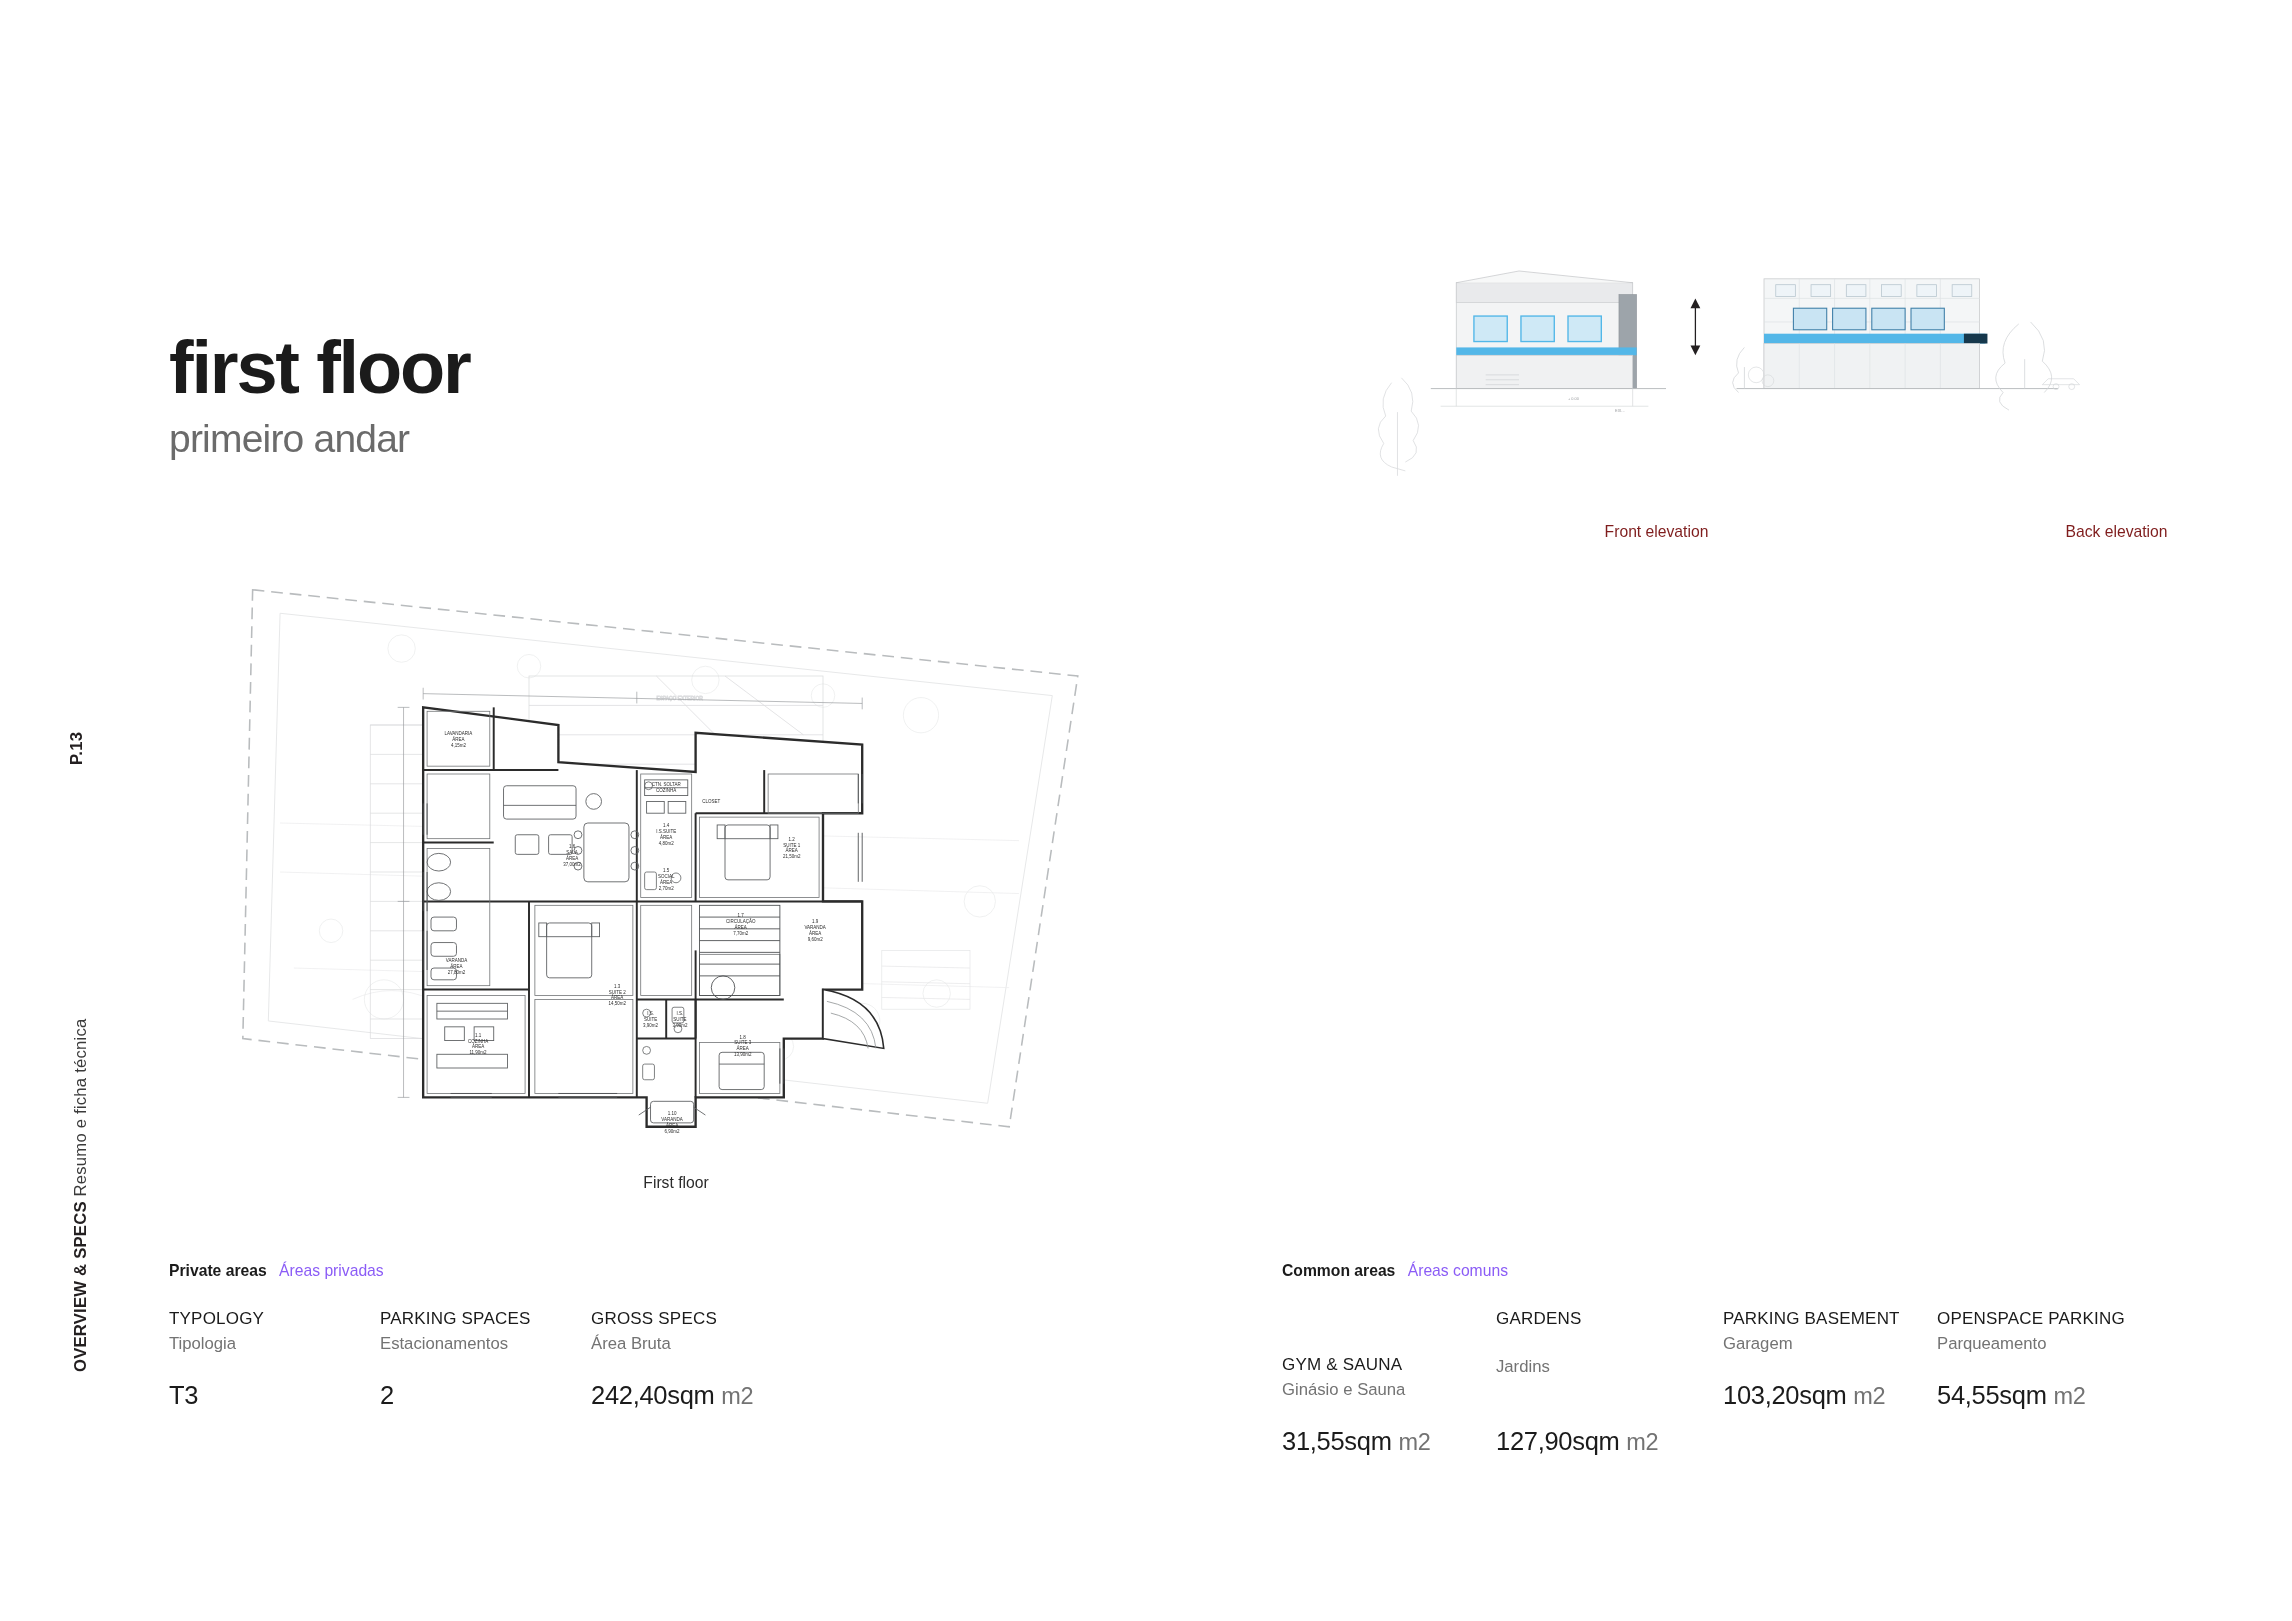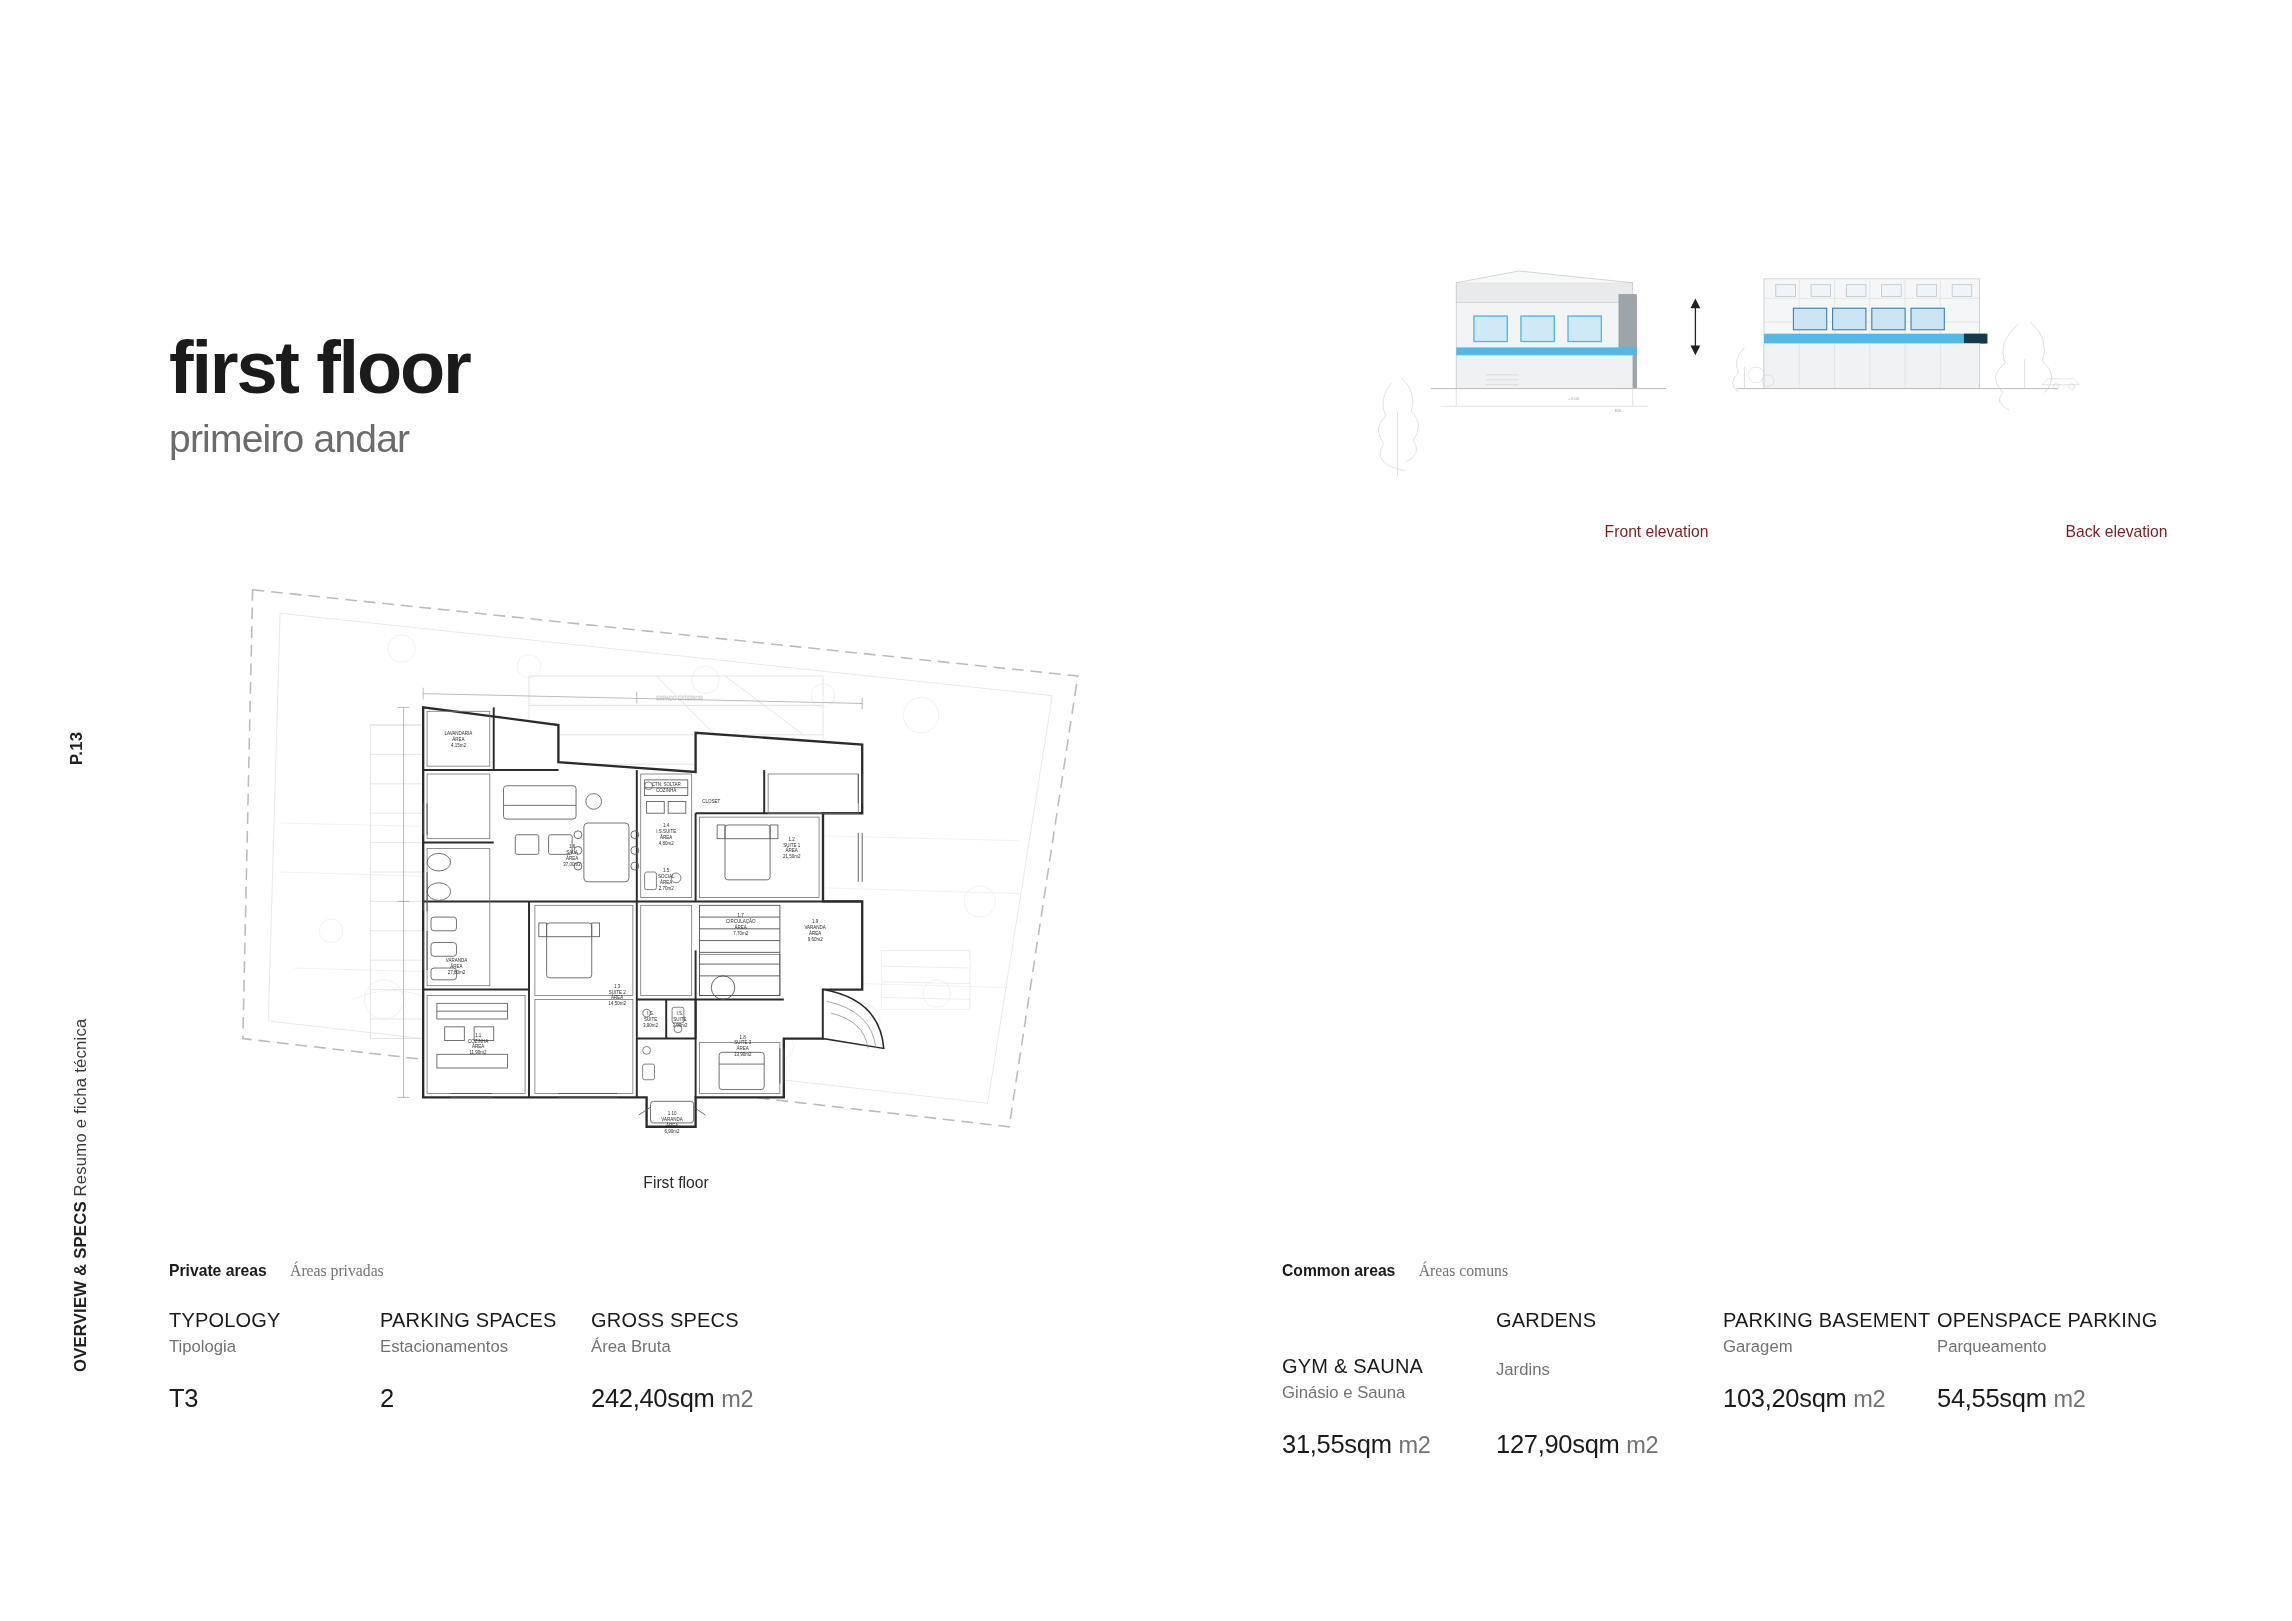--- a/index.html
+++ b/index.html
@@ -117,31 +117,31 @@
   }
   .spec-group.private { left: 169px; top: 1262px; }
   .spec-group.common  { left: 1282px; top: 1262px; }
 
   .spec-head {
     font-size: 15.7px;
     margin-bottom: 29px;
     white-space: nowrap;
   }
   .spec-head b { font-weight: bold; color: #1b1b1b; }
-  .spec-head span { color: #737373; margin-left: 19px; font-family: Liberation Serif, serif; }
+  .spec-head span { color: #8b5cf6; margin-left: 8px; }
 
   .spec-cols {
     display: flex;
   }
   .spec-col {
     display: flex;
     flex-direction: column;
   }
   .spec-label {
-    font-size: 20px;
+    font-size: 17px;
     letter-spacing: 0.2px;
     color: #1b1b1b;
     white-space: nowrap;
   }
   .spec-sublabel {
     font-size: 16.7px;
     color: #737373;
     margin-top: 4.9px;
     white-space: nowrap;
   }

